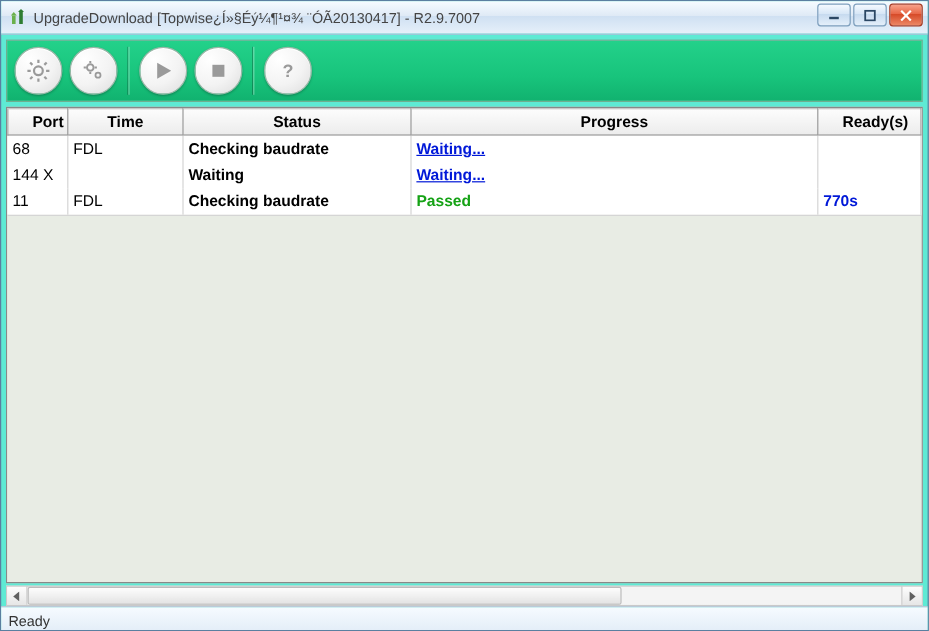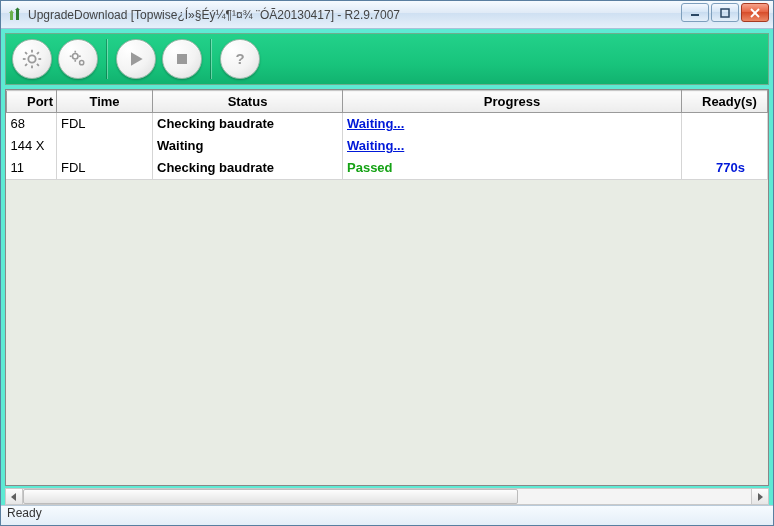--- a/index.html
+++ b/index.html
@@ -111,21 +111,21 @@
     white-space: nowrap;
   }
   tbody tr { height: 22px; }
   .col-port { width: 50px; }
   .col-step { width: 96px; }
   .col-status { width: 190px; }
   .col-progress { width: auto; }
   .col-time { width: 86px; }
   .progress-waiting { color: #0018d8; font-weight: bold; text-decoration: underline; }
   .progress-passed  { color: #15a215; font-weight: bold; }
-  .time-val { color: #0018d8; font-weight: bold; text-align: right; padding-right: 22px;}
+  .time-val { color: #0018d8; font-weight: bold; text-align: left; padding-right: 6px;}
   .port-x { letter-spacing: 0; }
   .filler { flex:1; background:#e8ece4; border-top:1px solid #d5d5d5;}
 
   
   .hscroll {
     height: 17px;
     margin: 2px 4px 0 4px;
     display: flex; align-items: stretch;
     background: #f0f0f0;
     border: 1px solid #c9c9c9;
@@ -145,21 +145,21 @@
     background: linear-gradient(#fdfdfd,#e3e3e3);
     border: 1px solid #bcbcbc;
     border-radius: 2px;
   }
 
   
   .statusbar {
     height: 20px;
     background: linear-gradient(#f6fbff, #e4eef8);
     border-top: 1px solid #b9cad9;
-    display: flex; align-items: flex-start;
+    display: flex; align-items: flex-end;
     padding: 0 6px;
     color: #333;
     font-size: 12px;
   }
 </style>
 </head>
 <body>
 
 <div class="window">
 

